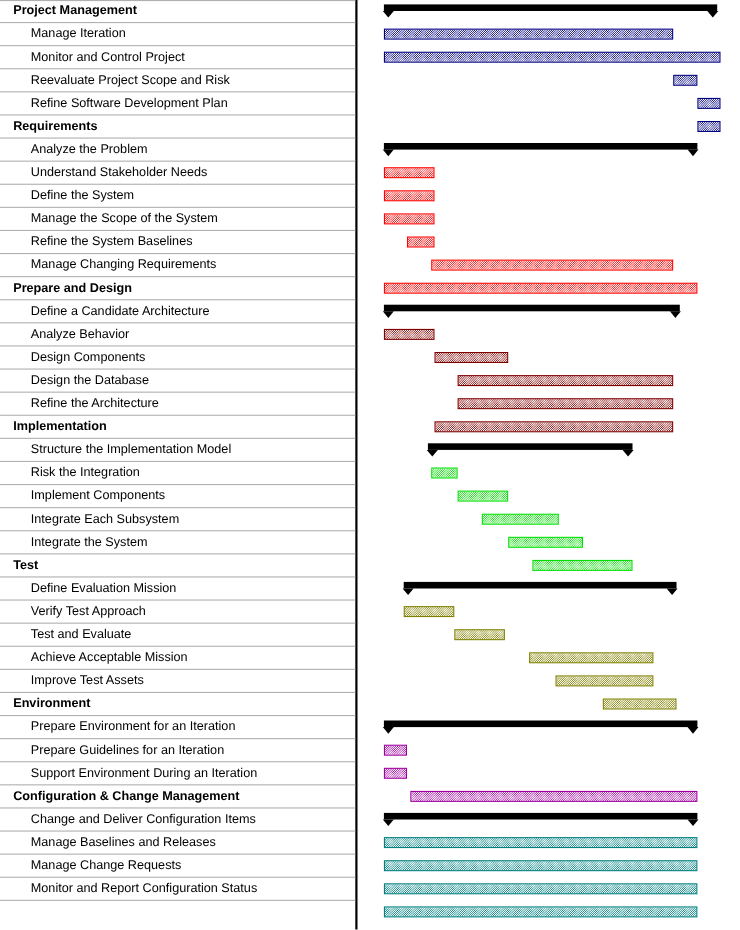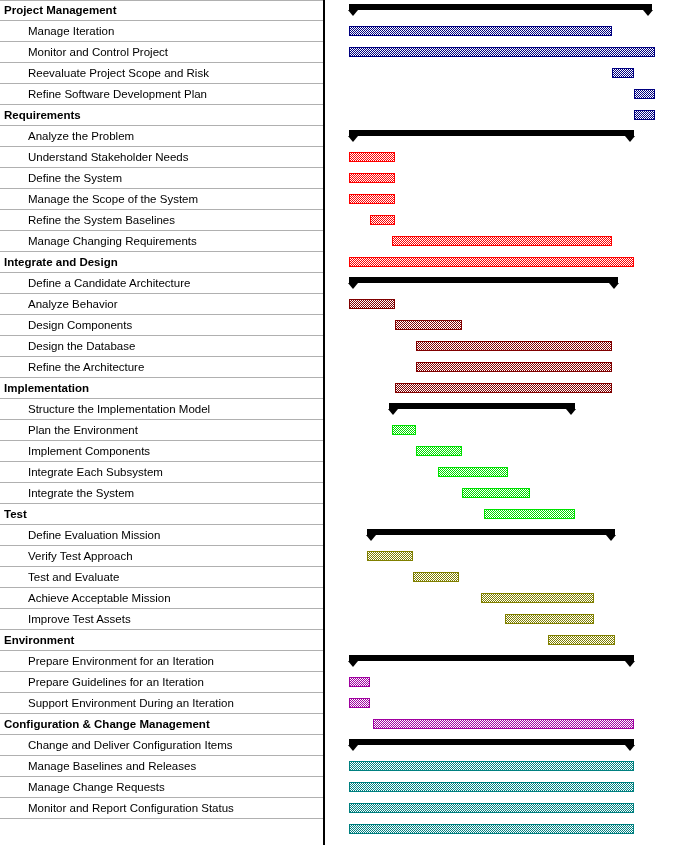--- a/index.html
+++ b/index.html
@@ -43,21 +43,21 @@
   .task-row.first {
     border-top: 1px solid #b0b0b0;
   }
   .task-label {
     font-size: 11.5px;
     color: #000000;
     line-height: 13px;
   }
   .task-row.summary .task-label {
     font-weight: bold;
-    padding-left: 4px;
+    padding-left: 12px;
   }
   .task-row.leaf .task-label {
     font-weight: normal;
     padding-left: 28px;
   }
 
   
   #chart-area {
     position: absolute;
     left: 327px;
@@ -141,21 +141,21 @@
       <div class="task-row leaf">
         <span class="task-label">Manage the Scope of the System</span>
       </div>
       <div class="task-row leaf">
         <span class="task-label">Refine the System Baselines</span>
       </div>
       <div class="task-row leaf">
         <span class="task-label">Manage Changing Requirements</span>
       </div>
       <div class="task-row summary">
-        <span class="task-label">Integrate and Design</span>
+        <span class="task-label">Prepare and Design</span>
       </div>
       <div class="task-row leaf">
         <span class="task-label">Define a Candidate Architecture</span>
       </div>
       <div class="task-row leaf">
         <span class="task-label">Analyze Behavior</span>
       </div>
       <div class="task-row leaf">
         <span class="task-label">Design Components</span>
       </div>
@@ -165,21 +165,21 @@
       <div class="task-row leaf">
         <span class="task-label">Refine the Architecture</span>
       </div>
       <div class="task-row summary">
         <span class="task-label">Implementation</span>
       </div>
       <div class="task-row leaf">
         <span class="task-label">Structure the Implementation Model</span>
       </div>
       <div class="task-row leaf">
-        <span class="task-label">Plan the Environment</span>
+        <span class="task-label">Risk the Integration</span>
       </div>
       <div class="task-row leaf">
         <span class="task-label">Implement Components</span>
       </div>
       <div class="task-row leaf">
         <span class="task-label">Integrate Each Subsystem</span>
       </div>
       <div class="task-row leaf">
         <span class="task-label">Integrate the System</span>
       </div>

